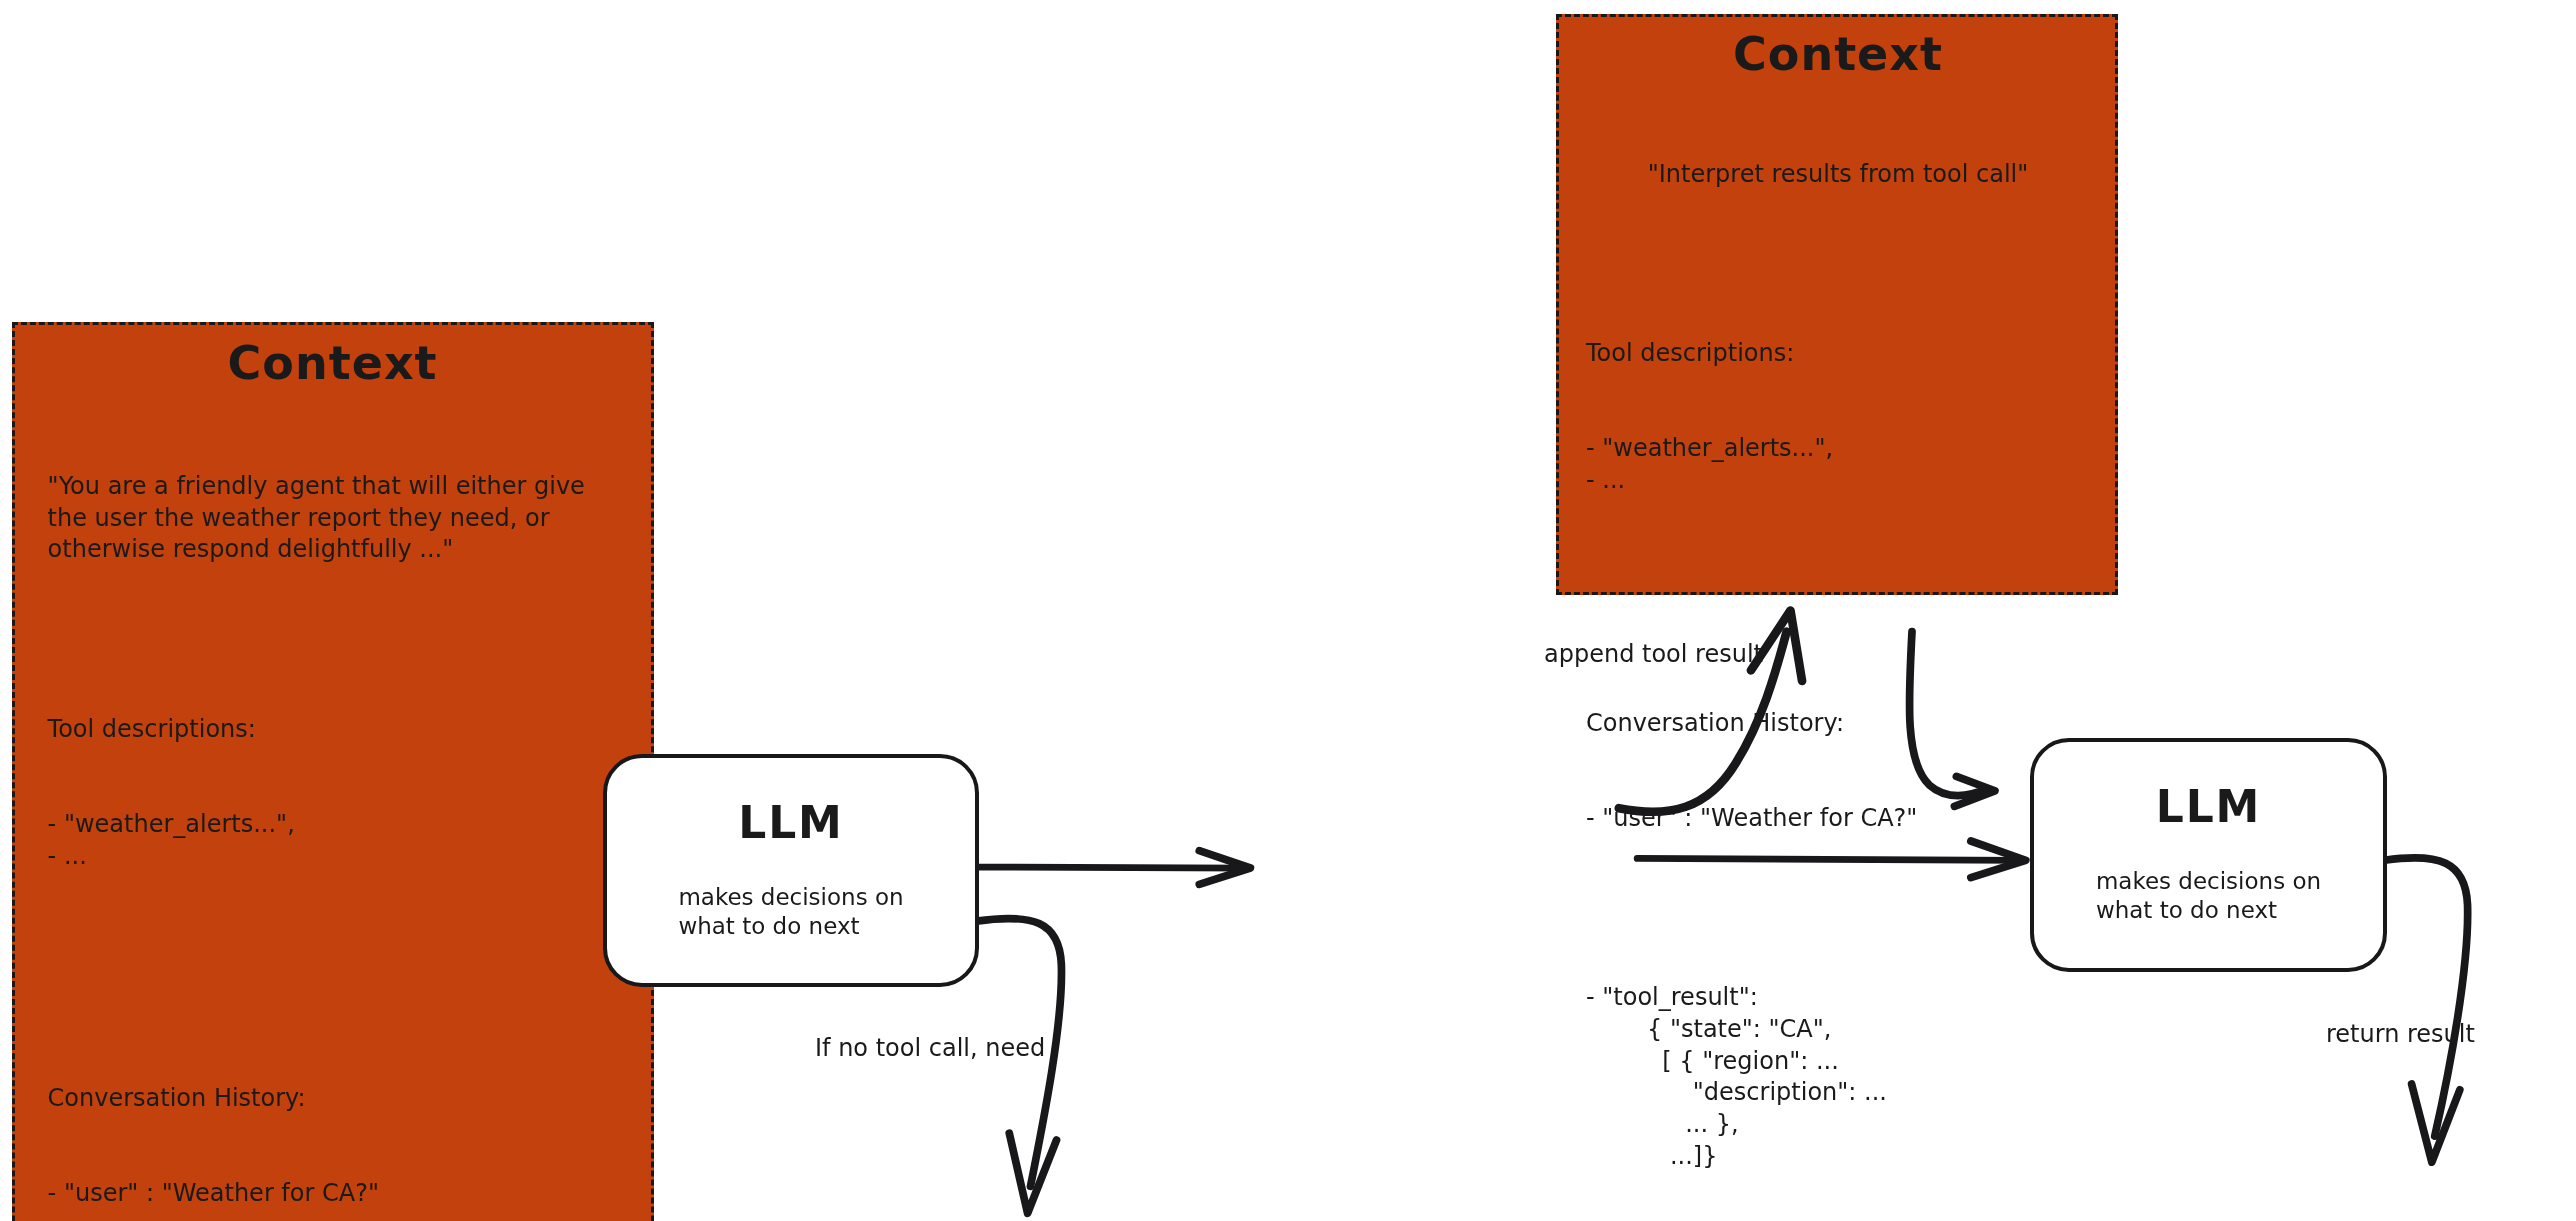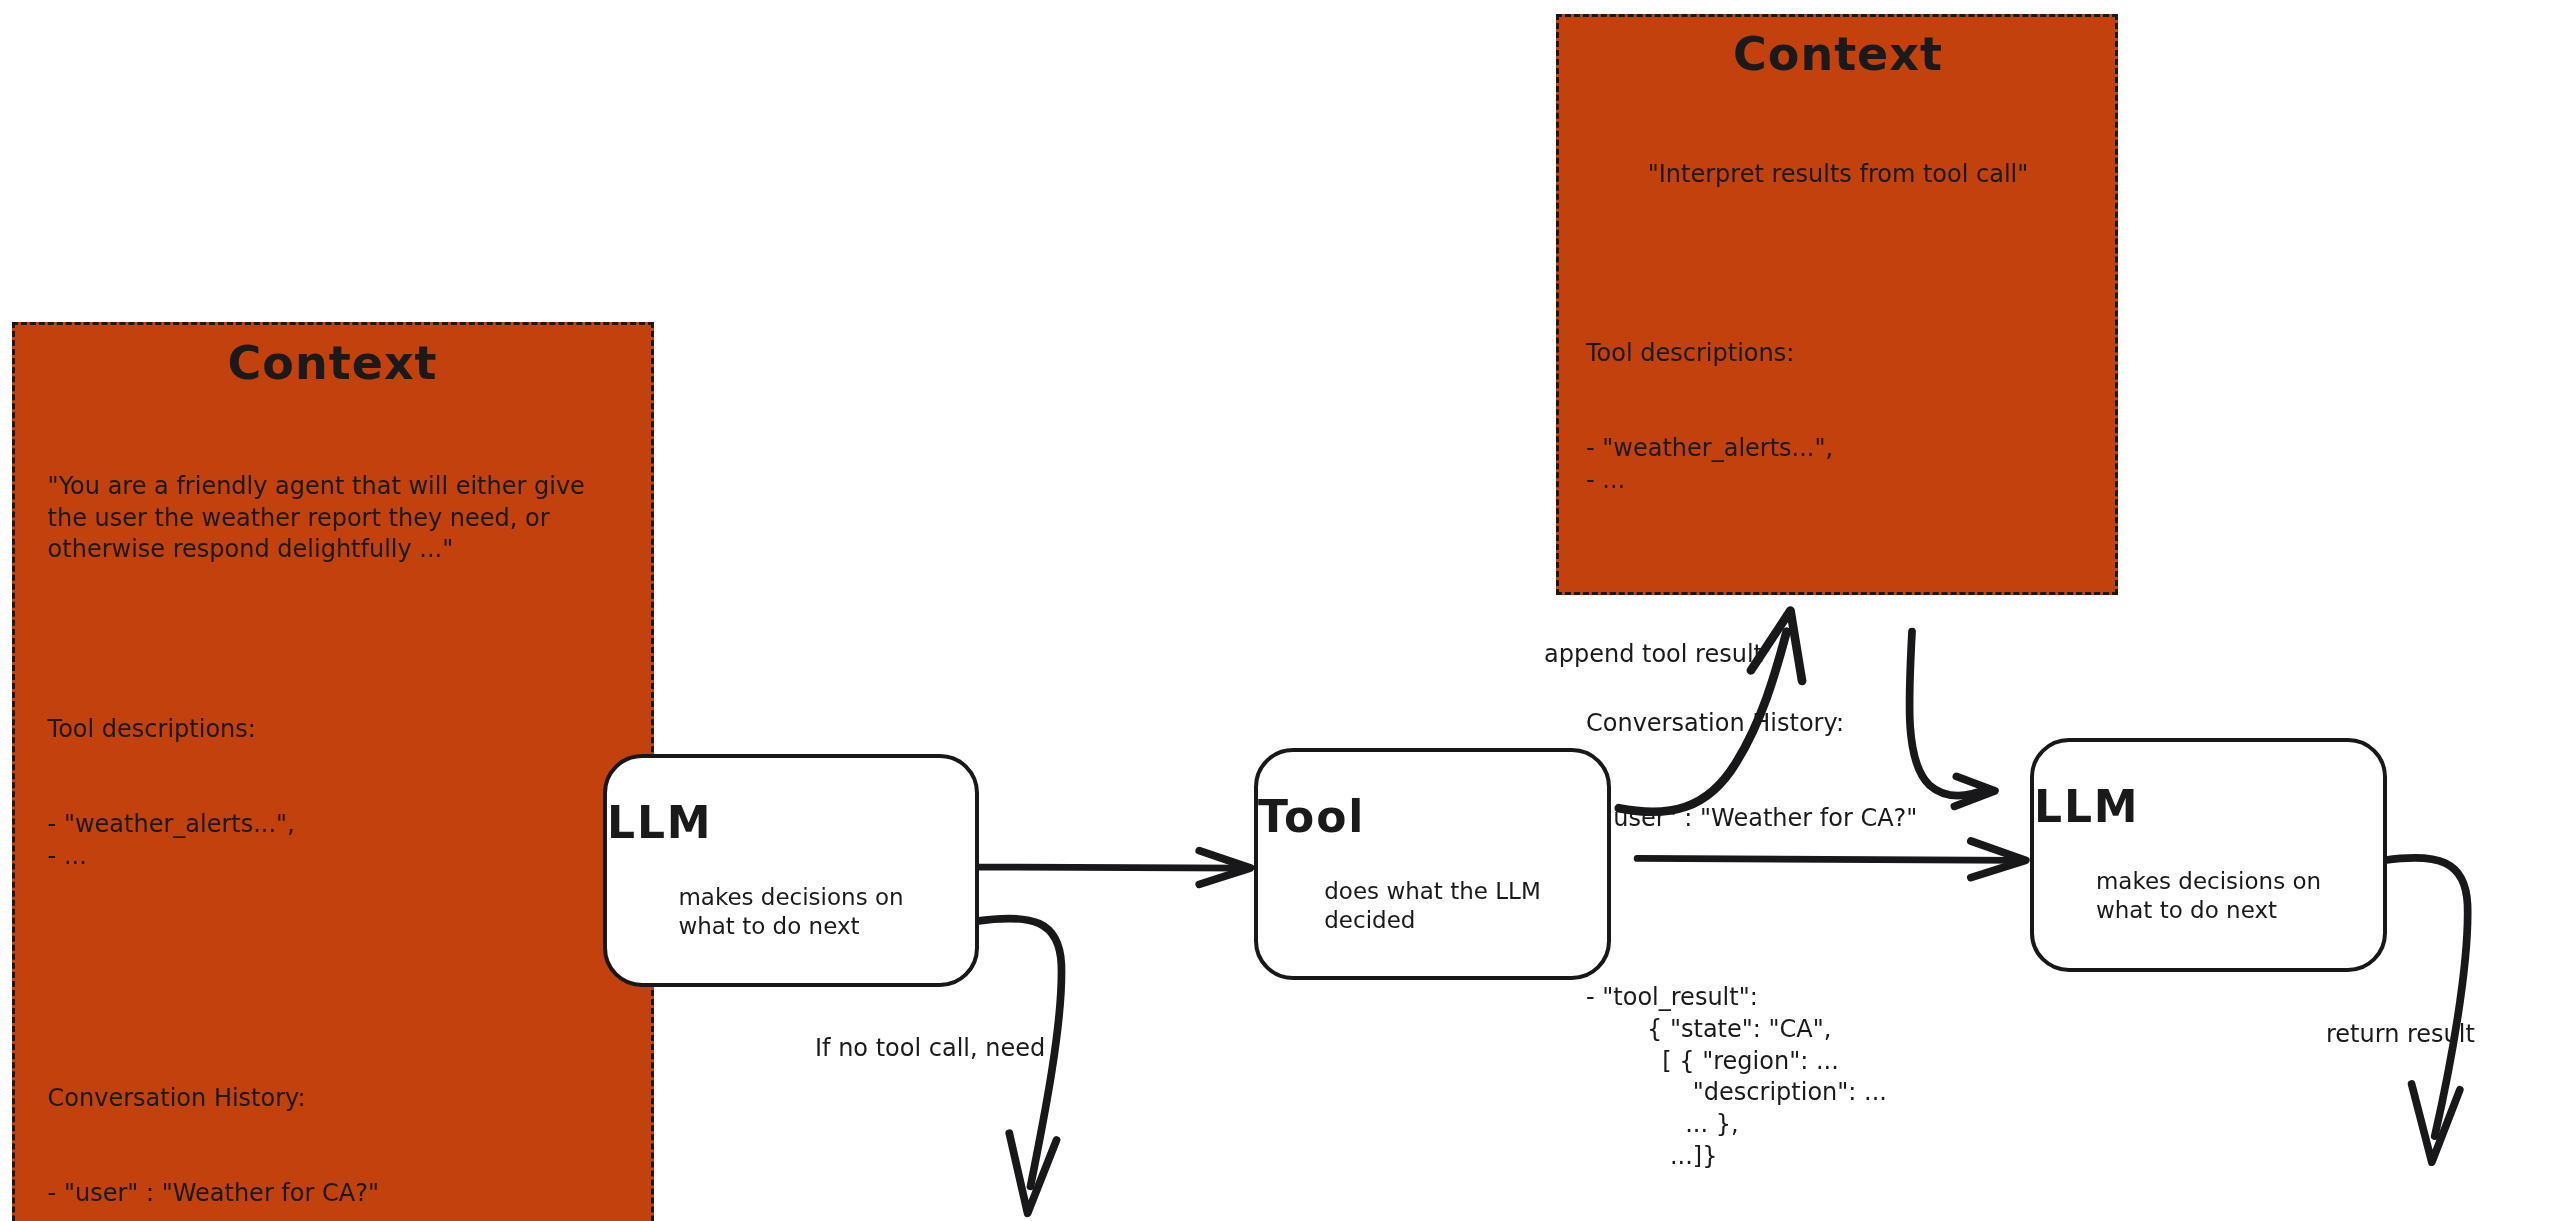--- a/index.html
+++ b/index.html
@@ -49,20 +49,21 @@
   
   .node{
     position:absolute;
     box-sizing:border-box;
     border:4.8px solid #18181b;
     border-radius:39px;
     background:#ffffff;
     z-index:4;
     display:flex;
     flex-direction:column;
+    align-items:center;
     justify-content:flex-start;
   }
   .node-title{
     font-size:44px;
     font-weight:700;
     letter-spacing:1.9px;
     margin-top:39px;
   }
   .node-sub{
     font-size:23px;
@@ -175,25 +176,20 @@
       </div>
     </div>
   </div>
 
   <div class="node" id="node-llm-1">
     <div class="node-title">LLM</div>
     <div class="node-sub">makes decisions on
 what to do next</div>
   </div>
 
-  <div class="node" id="node-tool">
-    <div class="node-title">Tool</div>
-    <div class="node-sub">does what the LLM
-decided</div>
-  </div>
 
   <div class="node" id="node-llm-2">
     <div class="node-title">LLM</div>
     <div class="node-sub">makes decisions on
 what to do next</div>
   </div>
 
   <div class="edge-label" id="lbl-exit">If no tool call, need</div>
   <div class="edge-label" id="lbl-append">append tool result</div>
   <div class="edge-label" id="lbl-return">return result</div>

